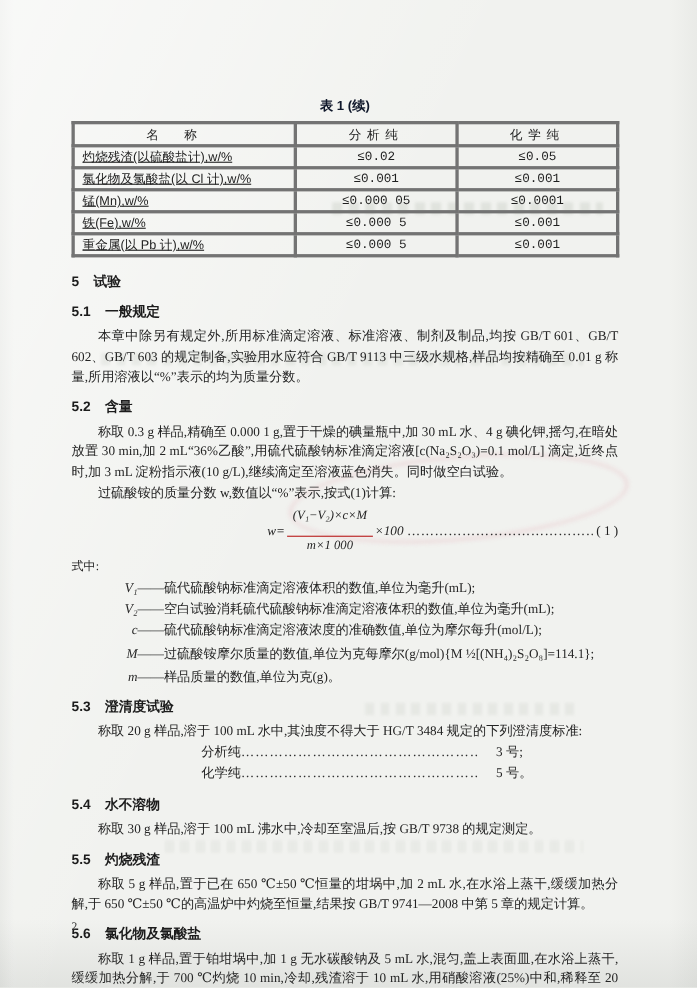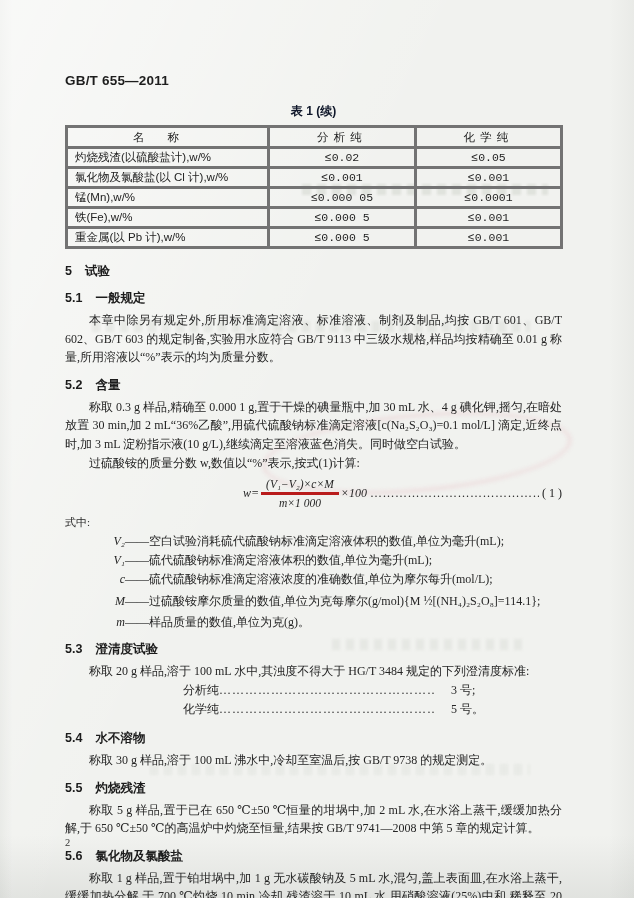--- a/index.html
+++ b/index.html
@@ -86,21 +86,21 @@
     font-size: 11.5px; font-weight: normal;
   }
   table.spec th {
     font-family: "Liberation Sans", "DejaVu Sans", sans-serif;
     text-align: center; height: 21px; color: #1f1f1f;
   }
   th.th-name  { letter-spacing: 2em;  padding-left: 2.4em; }
   th.th-grade { letter-spacing: .45em; padding-left: .65em; }
   td.cell-name {
     font-family: "Liberation Sans", "DejaVu Sans", sans-serif;
-    text-align: left; color: #222;
+    text-align: left; color: #222; text-decoration: underline;
   }
   td.cell-val { text-align: center; color: #1f1f1f; font-family: Liberation Mono, monospace; }
 
   .sec-heading {
     display: flex;
     font-family: "Liberation Sans", "DejaVu Sans", sans-serif;
     font-weight: bold; font-size: 12.5px; color: #1c1c1c;
     margin: 10px 0 4px 0; line-height: 17px;
   }
   .sec-heading .sec-num { flex: 0 0 auto; margin-right: 13px; }
@@ -113,21 +113,21 @@
   }
 
   
   .formula-row {
     display: flex; align-items: center;
     padding-left: 178px; margin: 5px 0 3px 0;
     font-size: 12px;
   }
   .formula-main { display: flex; align-items: center; font-style: italic; }
   .frac { display: inline-block; text-align: center; margin: 0 2px; }
-  .frac .num { display: block; padding: 0 5px 1px; border-bottom: 3px solid #b91c1c; font-size: 11.5px; line-height: 14px; }
+  .frac .num { display: block; padding: 0 5px 11px; border-bottom: 1px solid #b91c1c; font-size: 11.5px; line-height: 14px; }
   .frac .den { display: block; font-size: 11.5px; line-height: 14px; padding-top: 1px; }
   .eq-dots { flex: 1 1 auto; overflow: hidden; white-space: nowrap; margin: 0 3px; letter-spacing: .5px; color: #2a2a2a; }
   .eq-num { flex: 0 0 auto; color: #222; }
 
   .where-label { font-size: 11px; line-height: 19px; margin-top: 3px; }
   .term { display: flex; font-size: 12px; line-height: 18.8px; padding-left: 30px; }
   .term-sym { flex: 0 0 30px; text-align: right; font-style: italic; }
   .term-desc { flex: 1 1 auto; }
   .term.tall { line-height: 24px; }
 
@@ -147,21 +147,20 @@
 <div class="page">
 
   <div class="artifact artifact-stamp"></div>
   <div class="artifact artifact-line1"></div>
   <div class="artifact artifact-line2"></div>
   <div class="artifact artifact-line3"></div>
   <div class="artifact artifact-line4"></div>
 
   <div class="content">
 
-    <div class="doc-header">GB/T 655—2011</div>
 
     <div class="table-title">表 1 (续)</div>
 
     <table class="spec">
       <colgroup>
           <col class="c1">
           <col class="c2">
           <col class="c3">
         </colgroup>
       <thead>
@@ -227,26 +226,26 @@
         </span>
         <span>×100</span>
       </span>
       <span class="eq-dots">………………………………………………</span>
       <span class="eq-num">( 1 )</span>
     </div>
 
     <div class="where-label">式中:</div>
 
     <div class="term">
+      <span class="term-sym">V₁</span>
+      <span class="term-desc">——硫代硫酸钠标准滴定溶液体积的数值,单位为毫升(mL);</span>
+    </div>
+    <div class="term">
       <span class="term-sym">V₂</span>
       <span class="term-desc">——空白试验消耗硫代硫酸钠标准滴定溶液体积的数值,单位为毫升(mL);</span>
-    </div>
-    <div class="term">
-      <span class="term-sym">V₁</span>
-      <span class="term-desc">——硫代硫酸钠标准滴定溶液体积的数值,单位为毫升(mL);</span>
     </div>
     <div class="term">
       <span class="term-sym">c</span>
       <span class="term-desc">——硫代硫酸钠标准滴定溶液浓度的准确数值,单位为摩尔每升(mol/L);</span>
     </div>
     <div class="term tall">
       <span class="term-sym">M</span>
       <span class="term-desc">——过硫酸铵摩尔质量的数值,单位为克每摩尔(g/mol){M ½[(NH₄)₂S₂O₈]=114.1};</span>
     </div>
     <div class="term">

